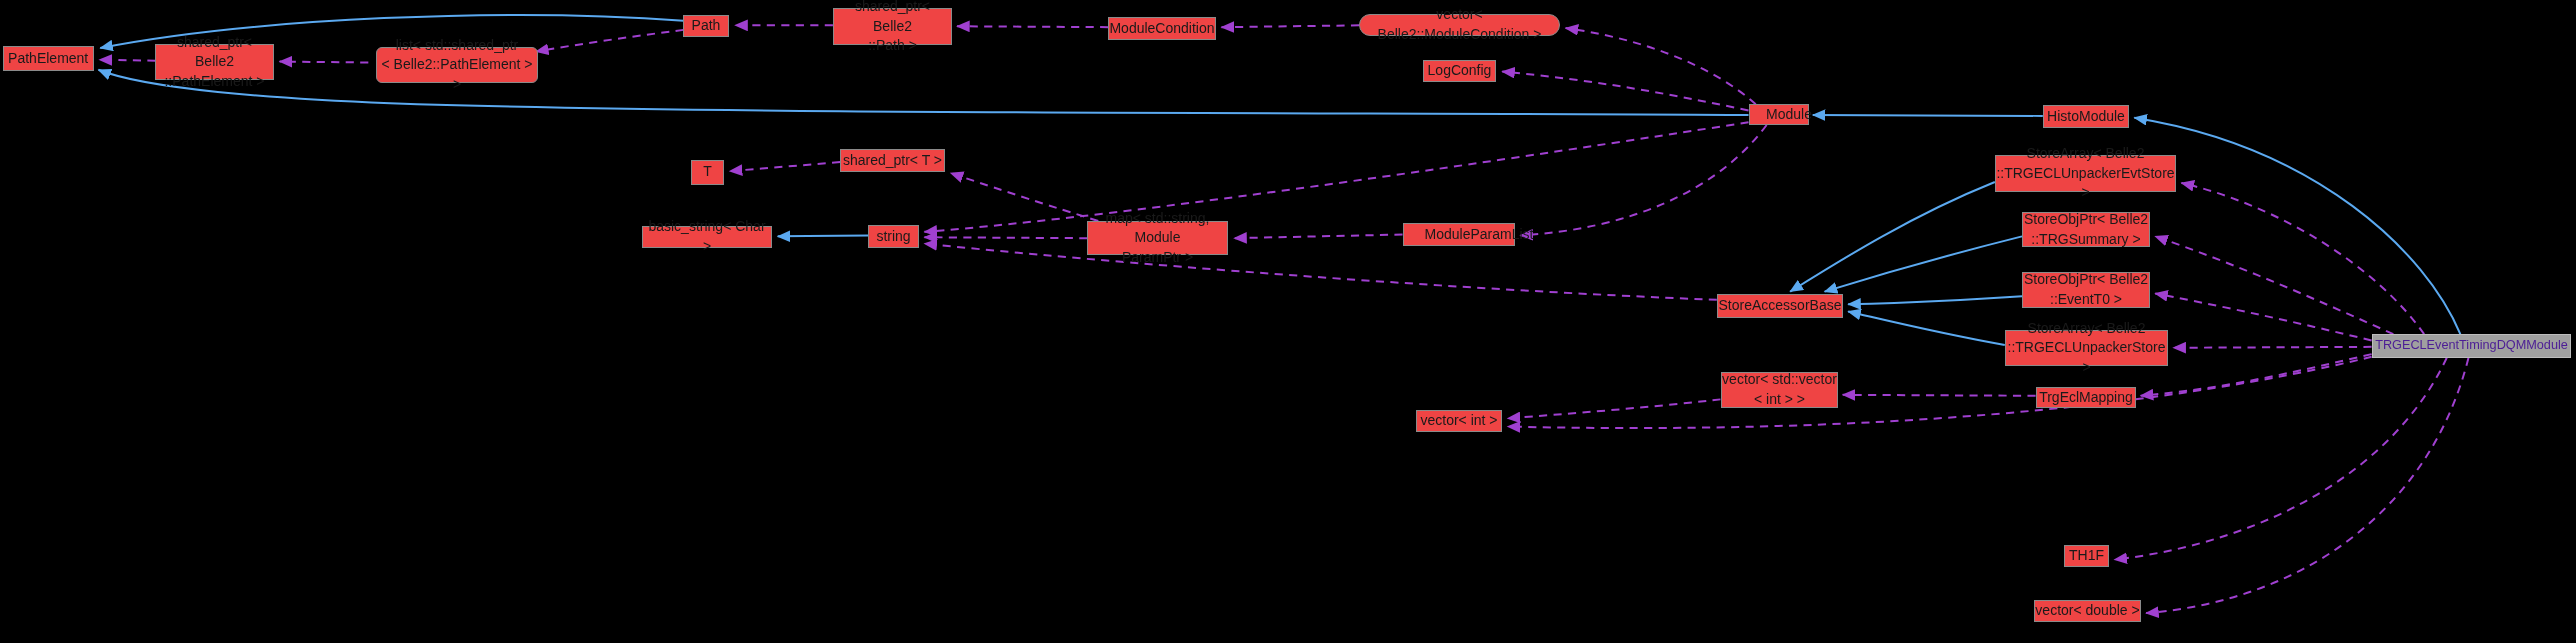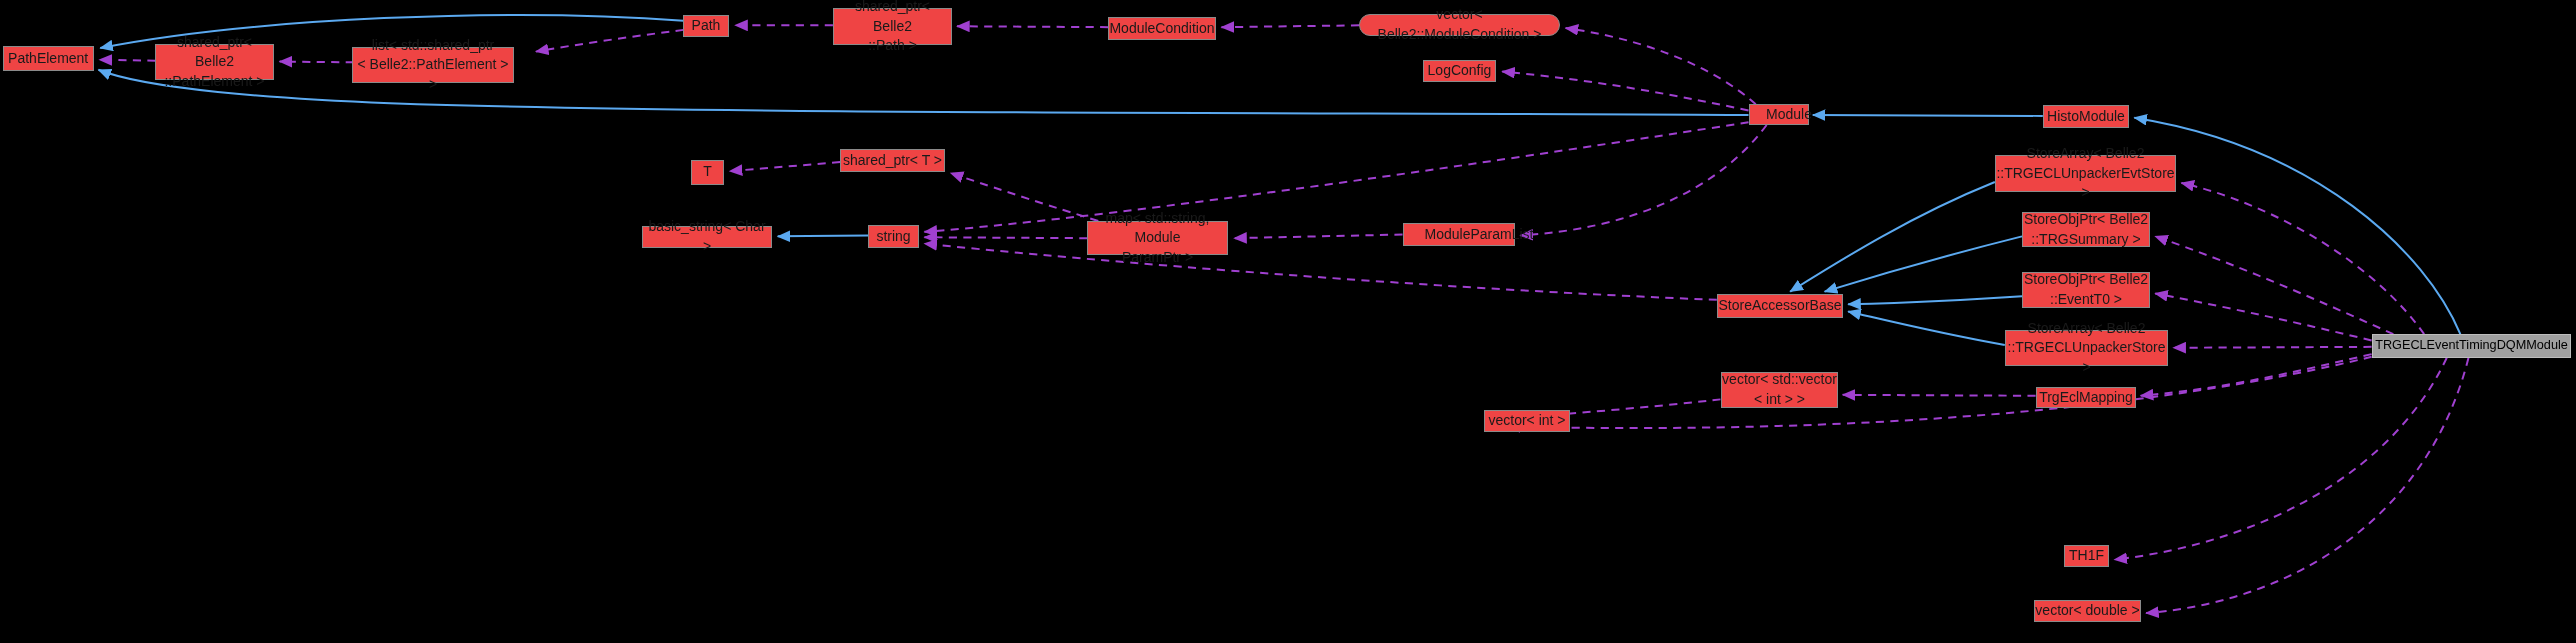--- a/index.html
+++ b/index.html
@@ -20,21 +20,21 @@
     display:flex;align-items:center;justify-content:center;
     text-align:center;
     white-space:pre-line;
     font-size:14px;
     line-height:1.4;
     z-index:2;
   }
   .node.main{
     background:#a0a0a0;
     border:0.9px solid #bdbdbd;
-    color:#000000;
+    color:#4c1d95;
     font-size:12.7px;
   }
   .edge{fill:none;stroke-width:2.2px;}
   .edge.inherit{stroke:#5ba9f0;}
   .edge.usage{stroke:#a040d0;stroke-dasharray:9 7;}
 </style>
 </head>
 <body>
 
 <div id="canvas">
@@ -82,21 +82,21 @@
     <path class="edge usage" d="M2247,437 L2034,436" marker-end="url(#arrow-purple)"></path>
     <path class="edge usage" d="M1899,441 C1820,450 1730,457 1664,462" marker-end="url(#arrow-purple)"></path>
     <path class="edge usage" d="M2618,394 C2380,452 2052,480 1664,471" marker-end="url(#arrow-purple)"></path>
     <path class="edge usage" d="M2701,395 C2645,515 2507,598 2334,618" marker-end="url(#arrow-purple)"></path>
     <path class="edge usage" d="M2725,395 C2685,555 2552,662 2369,677" marker-end="url(#arrow-purple)"></path>
   </svg>
 
   <div class="node" style="left:2.7px;top:46px;width:91px;height:25px;">PathElement</div>
   <div class="node" style="left:155px;top:44px;width:119px;height:36px;">shared_ptr&lt; Belle2
 ::PathElement &gt;</div>
-  <div class="node" style="left:352px;top:47px;width:162px;height:36px;">list&lt; std::shared_ptr
+  <div class="node" style="left:376px;top:47px;width:162px;height:36px;border-radius:6px;">list&lt; std::shared_ptr
 &lt; Belle2::PathElement &gt; &gt;</div>
   <div class="node" style="left:683px;top:14.5px;width:46px;height:22px;">Path</div>
   <div class="node" style="left:833px;top:8.2px;width:119px;height:37px;">shared_ptr&lt; Belle2
 ::Path &gt;</div>
   <div class="node" style="left:1108px;top:17px;width:108px;height:22.7px;">ModuleCondition</div>
   <div class="node" style="left:1359px;top:13.6px;width:201px;height:22px;border-radius:11px;">vector&lt; Belle2::ModuleCondition &gt;</div>
   <div class="node" style="left:1423px;top:60px;width:73px;height:22px;">LogConfig</div>
   <div class="node" style="left:1749px;top:104px;width:60px;height:21px;padding-left:20px;">Module</div>
   <div class="node" style="left:2043px;top:105px;width:86px;height:22.7px;">HistoModule</div>
   <div class="node" style="left:691px;top:160px;width:33px;height:24.5px;">T</div>
@@ -112,18 +112,18 @@
   <div class="node" style="left:2022px;top:212px;width:128px;height:35px;">StoreObjPtr&lt; Belle2
 ::TRGSummary &gt;</div>
   <div class="node" style="left:2022px;top:272px;width:128px;height:36px;">StoreObjPtr&lt; Belle2
 ::EventT0 &gt;</div>
   <div class="node" style="left:2005px;top:330px;width:163px;height:36px;">StoreArray&lt; Belle2
 ::TRGECLUnpackerStore &gt;</div>
   <div class="node main" style="left:2372px;top:334px;width:199px;height:23.6px;">TRGECLEventTimingDQMModule</div>
   <div class="node" style="left:1721px;top:372px;width:117px;height:36px;">vector&lt; std::vector
 &lt; int &gt; &gt;</div>
   <div class="node" style="left:2036px;top:387px;width:100px;height:21px;text-align:right;">TrgEclMapping</div>
-  <div class="node" style="left:1484px;top:410px;width:86px;height:22px;">vector&lt; int &gt;</div>
+  <div class="node" style="left:1416px;top:410px;width:86px;height:22px;">vector&lt; int &gt;</div>
   <div class="node" style="left:2064px;top:545px;width:45px;height:22px;">TH1F</div>
   <div class="node" style="left:2034px;top:600px;width:107px;height:22px;">vector&lt; double &gt;</div>
 
 </div>
 
 
 </body></html>

